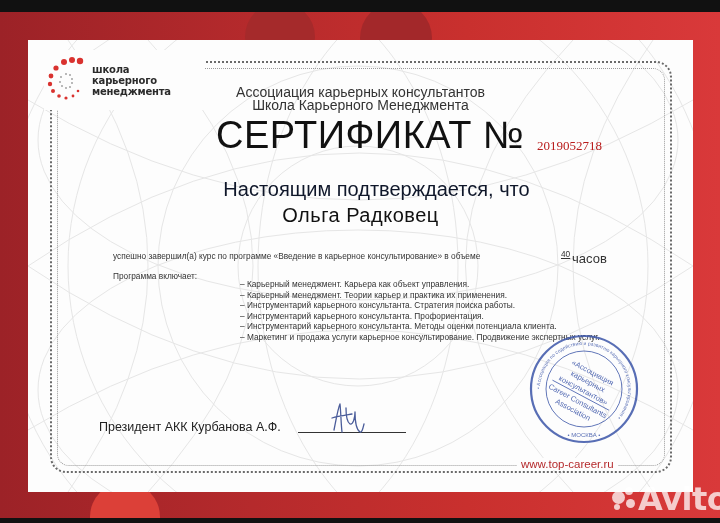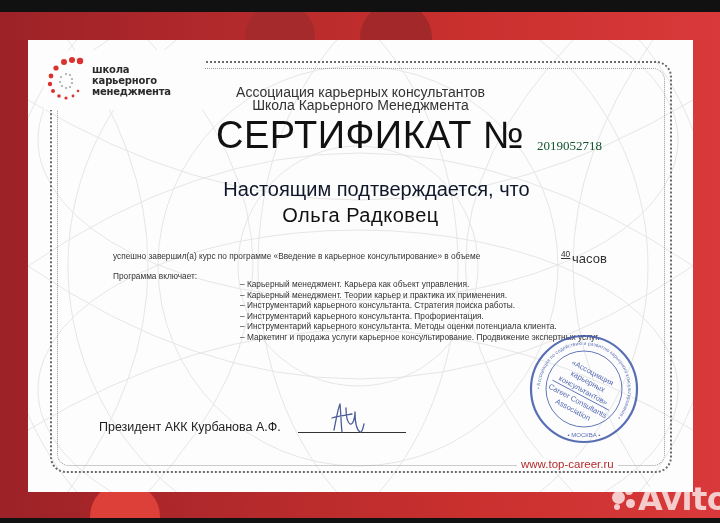--- a/index.html
+++ b/index.html
@@ -51,21 +51,21 @@
     .title-row {
       position: absolute; left: 0; top: 74px; width: 665px; height: 50px;
     }
     .title {
       position: absolute; left: 166px; top: 0; font-size: 38px; letter-spacing: 0.5px;
       color: #111;
       margin-left: 22px;
     }
     .cert-number {
       position: absolute; left: 509px; top: 24px; font-family: "Liberation Serif", serif;
-      font-size: 13px; color: #14532d;
+      font-size: 13px; color: #b91c1c;
     }
     .confirm {
       position: absolute; left: 16px; width: 665px; top: 138px; text-align: center;
       font-size: 20px; color: #0f172a;
     }
     .recipient {
       position: absolute; left: 0; width: 665px; top: 164px; text-align: center;
       font-size: 20px; color: #111; letter-spacing: 0.5px;
     }
     .completed {

